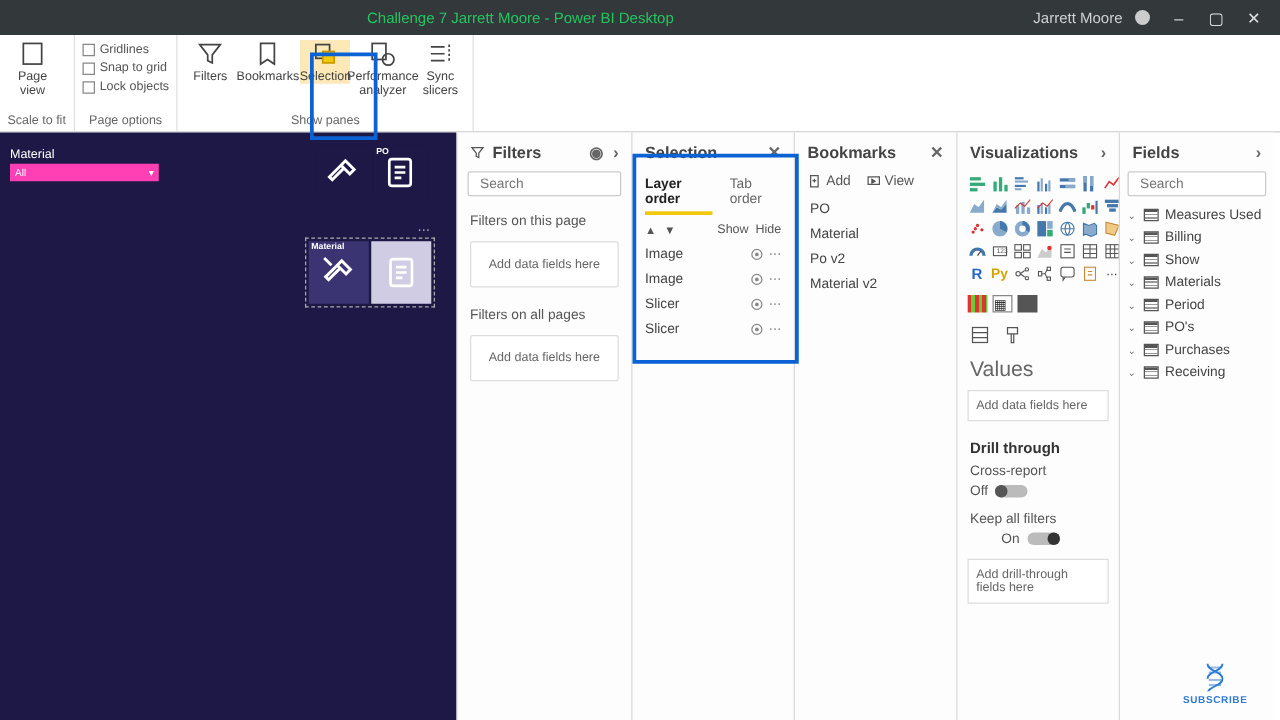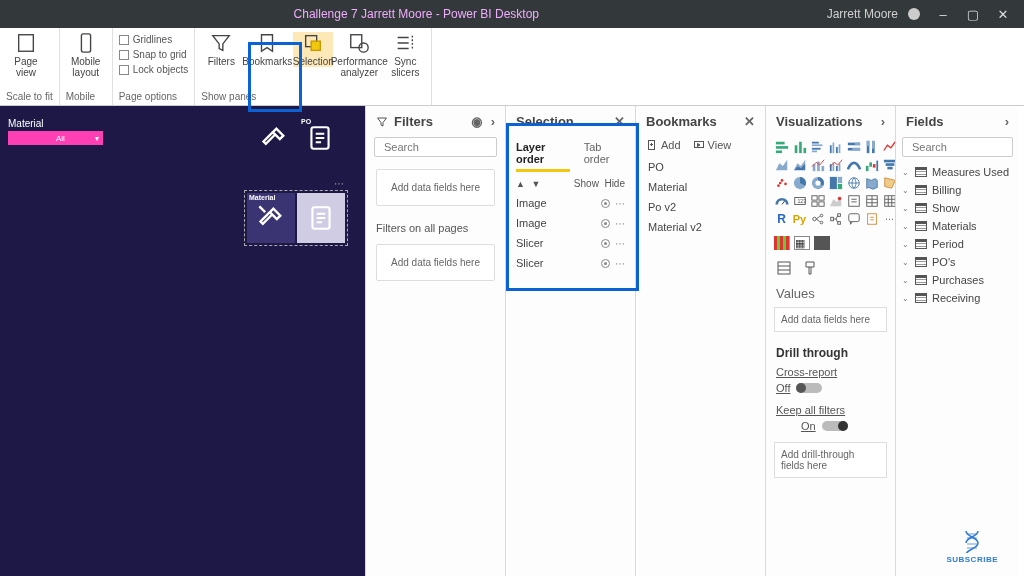--- a/index.html
+++ b/index.html
@@ -1,46 +1,46 @@
 <!DOCTYPE html>
 <html><head>
 <meta charset="utf-8">
 <style>
   * { box-sizing: border-box; margin: 0; padding: 0; font-family: "Segoe UI", sans-serif; }
   body { width: 1024px; height: 576px; overflow: hidden; background: #fff; font-size: 11px; color: #333; position: relative; }
 
   
   .titlebar { height: 28px; background: #33393b; color: #d0d0d0; display: flex; align-items: center; padding: 0 6px; }
-  .titlebar .title { flex: 1; text-align: center; font-size: 12px; color: #f0abfc; }
+  .titlebar .title { flex: 1; text-align: center; font-size: 12px; color: #22c55e; }
   .titlebar .user { font-size: 12px; margin-right: 6px; }
   .titlebar .avatar { width: 12px; height: 12px; background: #ccc; border-radius: 50%; display: inline-block; margin: 0 8px 0 4px; vertical-align: middle; }
   .titlebar .winbtn { width: 30px; text-align: center; font-size: 13px; color: #ddd; cursor: default; }
 
   
   .ribbon { height: 78px; background: #fff; border-bottom: 1px solid #ccc; display: flex; }
   .rgroup { border-right: 1px solid #e0e0e0; display: flex; flex-direction: column; justify-content: space-between; padding: 4px 6px 0 6px; }
   .rgroup .items { display: flex; gap: 6px; align-items: flex-start; }
-  .rgroup .glabel { text-align: left; font-size: 10px; color: #666; padding: 2px 0 3px; }
+  .rgroup .glabel { text-align: center; font-size: 10px; color: #666; padding: 2px 0 3px; }
   .ritem { display: flex; flex-direction: column; align-items: center; width: 40px; cursor: default; }
   .ritem .ico { width: 22px; height: 22px; margin-bottom: 2px; display: flex; align-items: center; justify-content: center; }
   .ritem .lbl { font-size: 10px; text-align: center; line-height: 11px; color: #444; }
   .checkrow { display: flex; align-items: center; gap: 4px; font-size: 10px; color: #555; margin: 2px 0; }
   .checkrow .cb { width: 10px; height: 10px; border: 1px solid #888; }
   .rgroup.opts .items { flex-direction: column; gap: 0; }
   .ribbon svg { stroke: #444; fill: none; stroke-width: 1.5; }
 
   
   .callout-ribbon { position: absolute; left: 248px; top: 42px; width: 54px; height: 70px; border: 3px solid #0a62d4; pointer-events: none; z-index: 50; }
   .callout-selection { position: absolute; left: 506px; top: 123px; width: 133px; height: 168px; border: 3px solid #0a62d4; pointer-events: none; z-index: 50; }
 
   
   .main { display: flex; height: calc(100% - 106px); }
   .canvas { width: 365px; background: #1d1846; position: relative; flex-shrink: 0; }
   .slicer-tile { position: absolute; left: 8px; top: 12px; color: #fff; font-size: 10px; }
-  .slicer-tile .drop { width: 95px; height: 14px; background: #ff3fb4; margin-top: 2px; display: flex; align-items: center; justify-content: flex-end; padding-right: 4px; font-size: 8px; padding-left: 44px; }
+  .slicer-tile .drop { width: 119px; height: 14px; background: #ff3fb4; margin-top: 2px; display: flex; align-items: center; justify-content: flex-end; padding-right: 4px; font-size: 8px; }
   .tile-group { position: absolute; left: 252px; top: 10px; display:flex; gap:2px;}
   .tile-group2 { position: absolute; left: 244px; top: 84px; border: 1px dashed #aaa; padding: 2px; display:flex; gap:2px;}
   .imgtile { width: 44px; height: 44px; background: #fff; display: flex; align-items: center; justify-content: center; position: relative; }
   .imgtile.small { width: 48px; height: 50px; }
   .imgtile.dark { background:#1d1846; border:1px solid #1d1846;}
   .imgtile .mini-label{ position:absolute; top:1px; left:2px; font-size:7px; color:#fff; font-weight:bold;}
   .tile-handles{position:absolute; right:-2px; top:-10px; font-size:10px; color:#aaa;}
 
   .pane { border-left: 1px solid #d9d9d9; display: flex; flex-direction: column; background: #fdfdfd; }
   .pane-header { display: flex; align-items: center; justify-content: space-between; padding: 8px 10px; font-size: 13px; color: #444; font-weight: 600; }
@@ -75,24 +75,24 @@
   .viz-pane { width: 130px; }
   .viz-grid { display:grid; grid-template-columns: repeat(7, 15px); gap:3px; padding: 2px 8px; }
   .viz-grid .vic { width:15px; height:15px; display:flex; align-items:center; justify-content:center; font-size:9px; color:#333;}
   .viz-grid svg{ width:14px; height:14px; }
   .viz-subgrid{ display:flex; gap:4px; padding: 8px 8px 4px;}
   .viz-subgrid .chip{ width:16px;height:14px; background:#333;}
   .viz-subgrid .chip.g{ background:repeating-linear-gradient(90deg,#d33,#d33 3px,#6c3 3px,#6c3 6px);}
   .viz-subgrid .chip.b{ background:#555;}
   .tool-icons{ display:flex; gap:10px; padding:6px 10px; }
   .tool-icons svg{ width:16px;height:16px;}
-  .viz-section-label{ font-size:13px; color:#666; padding:4px 10px;}
+  .viz-section-label{ font-size:17px; color:#666; padding:4px 10px;}
   .viz-drop { margin:2px 8px 8px; border:1px solid #ddd; padding:6px 6px; font-size:10px; color:#666; background:#fff;}
   .drill-h{ font-size:12px; font-weight:600; color:#333; padding:6px 10px 4px;}
-  .drill-row{ font-size:11px; color:#555; padding:2px 10px; display:flex; flex-direction:column; gap:4px;text-decoration:underline;}
+  .drill-row{ font-size:11px; color:#555; padding:2px 10px; display:flex; flex-direction:column; gap:4px;}
   .toggle{ width:26px; height:10px; background:#bbb; border-radius:5px; position:relative;}
   .toggle .knob{ width:10px;height:10px;border-radius:50%; background:#555; position:absolute; left:0; top:0;}
   .toggle.on .knob{ left:16px; background:#333;}
 
   
   .fields-pane { width: 124px; }
   .fields-pane .search { margin: 0 6px 6px; display: flex; align-items: center; border: 1px solid #ccc; border-radius: 2px; padding: 3px 5px; gap: 4px; background:#fff;}
   .fields-pane .search input{ border:none; outline:none; flex:1; font-size:11px; background:transparent;}
   .field-row{ display:flex; align-items:center; gap:5px; padding:3px 6px; font-size:11px; color:#444;}
   .field-row .chev{ font-size:8px; color:#777; width:8px;}
@@ -120,33 +120,20 @@
         <span class="ico">
             <svg viewBox="0 0 24 24">
               <rect x="4" y="3" width="16" height="18"></rect>
             </svg>
           </span>
         <span class="lbl">Page view</span>
       </div>
     </div>
     <div class="glabel">Scale to fit</div>
   </div>
-  <div class="rgroup">
-    <div class="items">
-      <div class="ritem">
-        <span class="ico">
-            <svg viewBox="0 0 24 24">
-              <rect x="7" y="2" width="10" height="20" rx="2"></rect>
-            </svg>
-          </span>
-        <span class="lbl">Mobile layout</span>
-      </div>
-    </div>
-    <div class="glabel">Mobile</div>
-  </div>
   <div class="rgroup opts">
     <div class="items">
       <div class="checkrow">
           <span class="cb"></span>
           <span>Gridlines</span>
         </div>
       <div class="checkrow">
           <span class="cb"></span>
           <span>Snap to grid</span>
         </div>
@@ -262,20 +249,21 @@
           <span>›</span>
         </span>
     </div>
     <div class="search">
       <svg class="ico-sm" viewBox="0 0 24 24" stroke="#888" fill="none" stroke-width="2">
           <circle cx="10" cy="10" r="6"></circle>
           <path d="M15 15l5 5"></path>
         </svg>
       <input placeholder="Search" style="">
     </div>
+    <div class="sect">Filters on this page</div>
     <div class="dropzone">Add data fields here</div>
     <div class="sect">Filters on all pages</div>
     <div class="dropzone">Add data fields here</div>
   </div>
 
   <div class="pane selection-pane">
     <div class="pane-header">
       <span>Selection</span>
       <span class="right">
           <span>✕</span>

